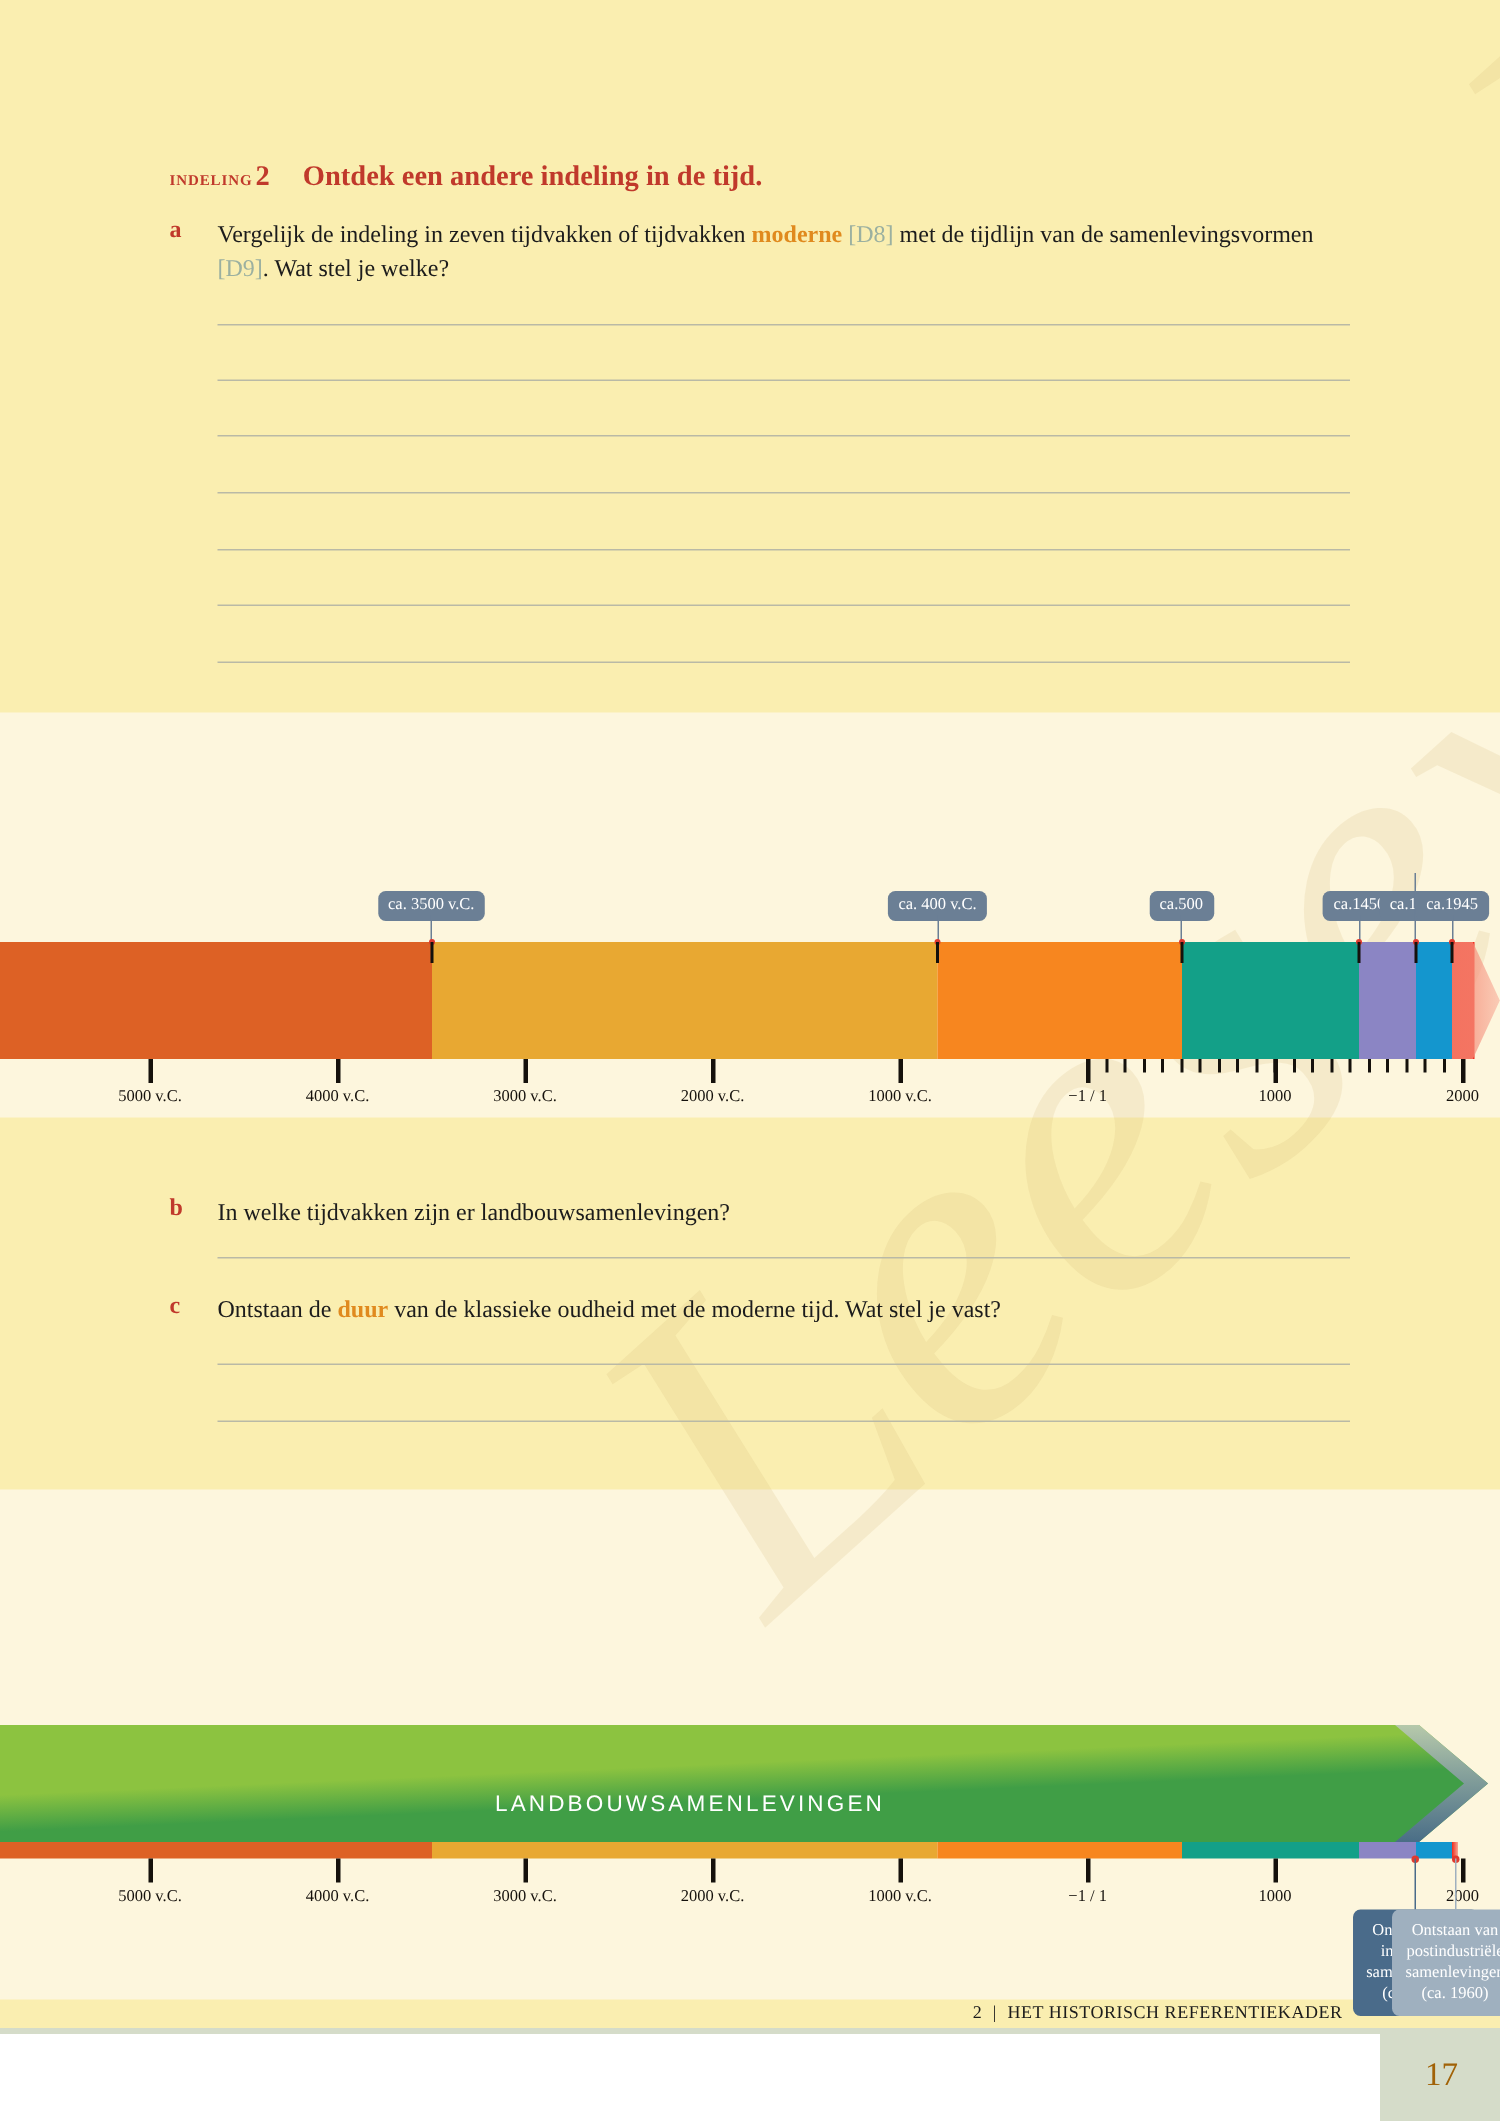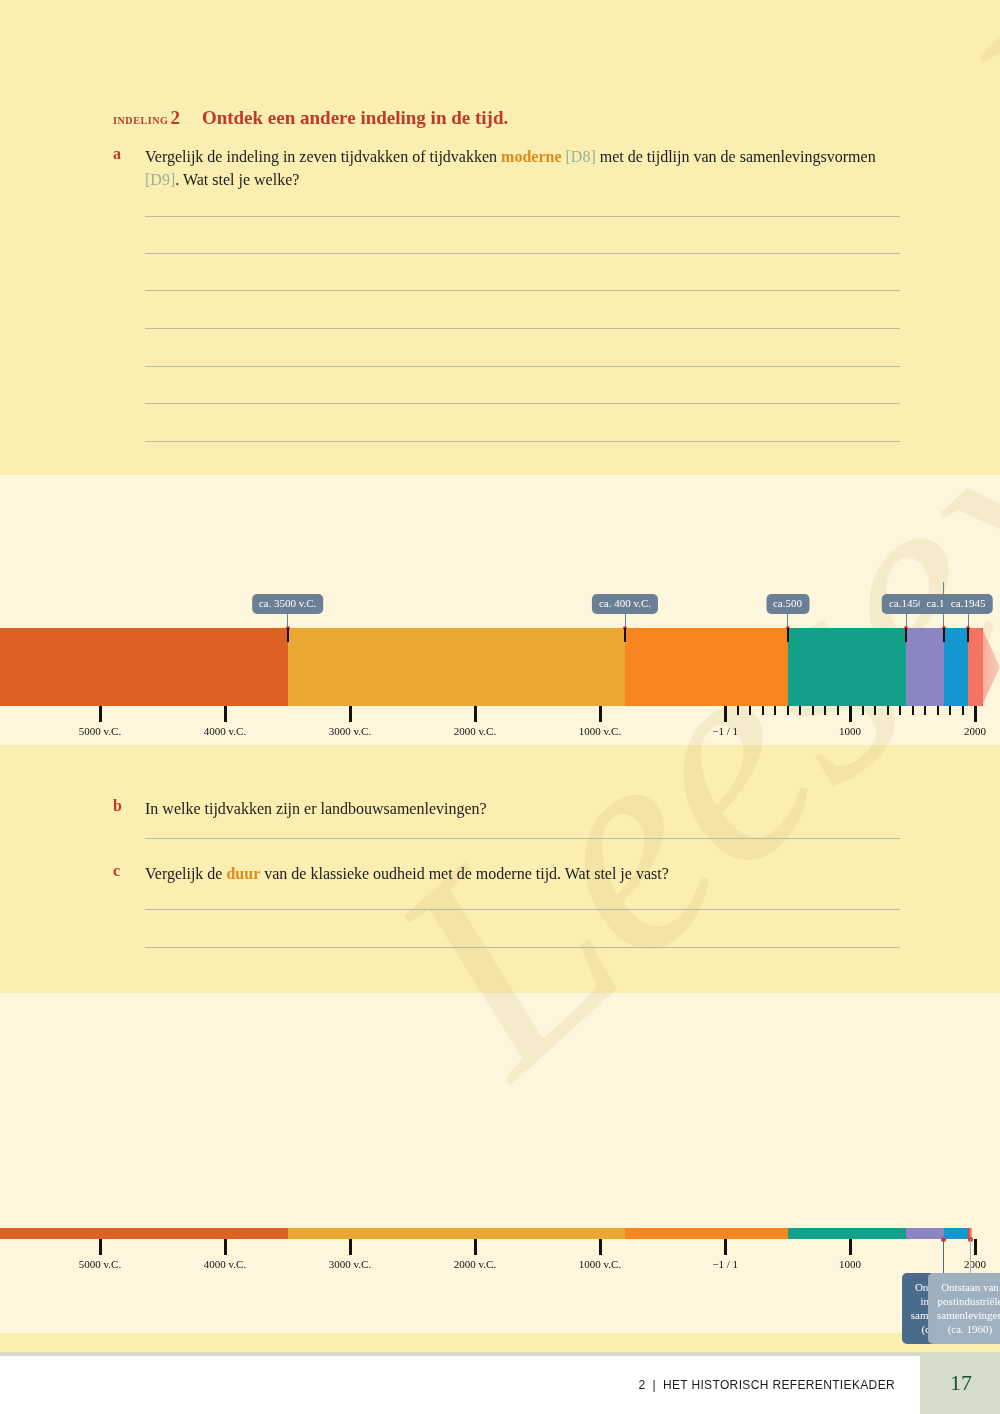--- a/index.html
+++ b/index.html
@@ -150,29 +150,29 @@
   
   .footer-sage{
     position:absolute;left:0;top:1352px;width:1000px;height:62px;
     background:#d5dcc9;z-index:8;
   }
   .footer-white{
     position:absolute;left:0;top:1356px;width:920px;height:58px;
     background:#ffffff;z-index:9;
   }
   .footer-text{
-    position:absolute;right:105px;top:1378px;z-index:11;
-    font-family:Liberation Sans, sans-serif;
+    position:absolute;right:105px;top:1334px;z-index:11;
+    font-family:Liberation Serif, serif;
     font-size:12px;letter-spacing:.35px;color:#1c1c1c;white-space:nowrap;
   }
   .footer-text .sep{color:#1c1c1c;margin:0 7px;font-weight:300;}
   .footer-page{
     position:absolute;right:28px;top:1370px;z-index:11;
     font-family:"Liberation Serif", serif;
-    font-size:22px;color:#14532d;
+    font-size:22px;color:#a16207;
   }
 </style>
 </head>
 <body>
 
 <div class="watermark">
   <div class="wm-text wm1">Leesexemplaar</div>
   <div class="wm-text wm2">Leesexemplaar</div>
 </div>
 
@@ -293,26 +293,42 @@
   </div>
 
 <div class="q q-b">
   <div class="letter">b</div>
   <div class="body">In welke tijdvakken zijn er landbouwsamenlevingen?</div>
 </div>
 <div class="rule" style="left:145px;top:838px;width:755px;"></div>
 
 <div class="q q-c">
   <div class="letter">c</div>
-  <div class="body"><span>Vergelijk de </span><span class="hl-orange">duur</span><span> van de klassieke oudheid met de moderne tijd. Wat stel je vast?</span></div>
+  <div class="body"><span>Ontstaan de </span><span class="hl-orange">duur</span><span> van de klassieke oudheid met de moderne tijd. Wat stel je vast?</span></div>
 </div>
 <div class="rule" style="left:145px;top:909px;width:755px;"></div>
 <div class="rule" style="left:145px;top:947px;width:755px;"></div>
 
 <div id="tl2">
+  <div class="green-wrap" id="tl2-green"><svg width="1000" height="78" viewBox="0 0 1000 78" preserveAspectRatio="none">
+        <defs>
+          <linearGradient id="gv" x1="0" y1="0" x2="0.55" y2="1">
+            <stop offset="0" stop-color="#8cc340"></stop>
+            <stop offset="0.46" stop-color="#8cc340"></stop>
+            <stop offset="0.70" stop-color="#409e46"></stop>
+            <stop offset="1" stop-color="#409e46"></stop>
+          </linearGradient>
+          <linearGradient id="gt" x1="0" y1="0" x2="0" y2="1">
+            <stop offset="0" stop-color="#b8c9b0"></stop>
+            <stop offset="1" stop-color="#4a6b8a"></stop>
+          </linearGradient>
+        </defs>
+        <path d="M0,0 L946,0 L992,39 L946,78 L0,78 Z" fill="url(#gv)"></path>
+        <path d="M946,0 L992,39 L946,78 L930,78 L976,39 L930,0 Z" fill="url(#gt)" opacity="0.95"></path>
+      </svg><div class="green-label">LANDBOUWSAMENLEVINGEN</div></div>
   <div class="strip" id="tl2-strip">
       <div class="sseg" style="left: 0px; width: 287.5px; background: rgb(221, 97, 37);"></div>
       <div class="sseg" style="left: 287.5px; width: 337.5px; background: rgb(232, 168, 50);"></div>
       <div class="sseg" style="left: 625px; width: 162.5px; background: rgb(247, 134, 31);"></div>
       <div class="sseg" style="left: 787.5px; width: 118.75px; background: rgb(19, 160, 136);"></div>
       <div class="sseg" style="left: 906.25px; width: 37.5px; background: rgb(139, 133, 196);"></div>
       <div class="sseg" style="left: 943.75px; width: 24.375px; background: rgb(20, 150, 206);"></div>
       <div class="sseg" style="left: 968.125px; width: 3.875px; background: rgb(240, 43, 29);"></div>
       <div class="sseg" style="left: 968.125px; width: 3.875px; background: linear-gradient(90deg, rgb(240, 43, 29), rgb(247, 168, 148));"></div>
     </div>

